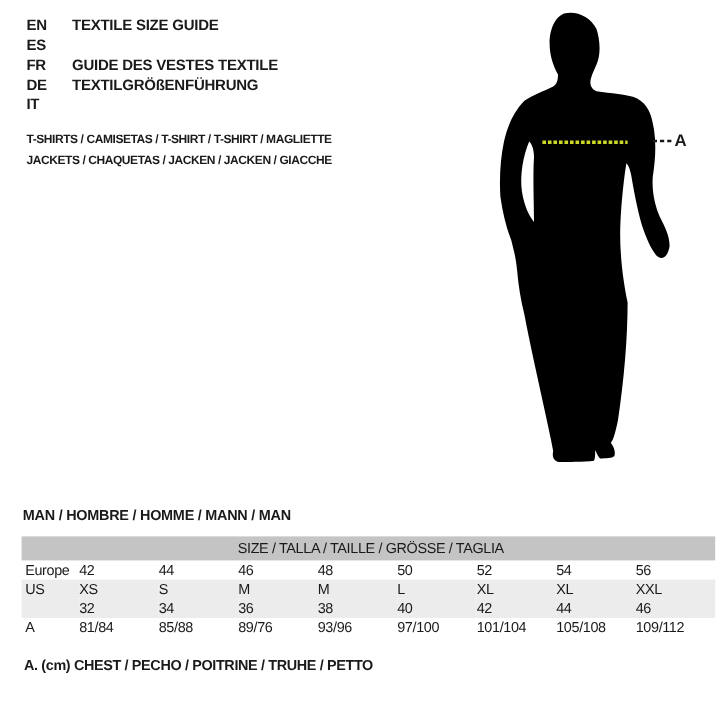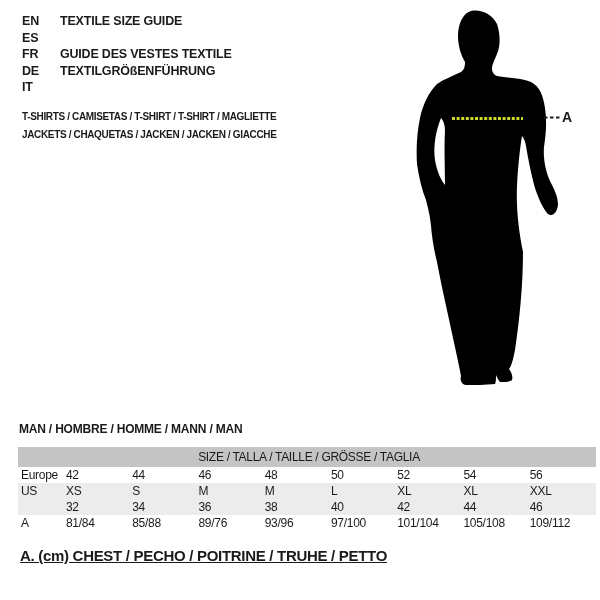--- a/index.html
+++ b/index.html
@@ -27,22 +27,22 @@
     letter-spacing:-0.2px;white-space:nowrap;}
   
   .size-table{position:absolute;left:18px;top:447px;width:578px;border-collapse:collapse;
     table-layout:fixed;font-size:12px;letter-spacing:-0.3px;}
   .size-table th{background:var(--table-header-bg,#c4c4c4);font-weight:normal;text-align:center;
     height:20px;line-height:16px;padding:0 0 0 4px;}
   .size-table td{height:16px;line-height:16px;padding:0;}
   .size-table td.lbl{text-align:left;padding-left:3px;}
   .size-table tr.shaded td{background:var(--table-row-shaded-bg,#ececec);}
   
-  .footnote{position:absolute;left:20px;top:547px;font-weight:bold;font-size:15px;
-    letter-spacing:-0.3px;white-space:nowrap;text-decoration:underline;}
+  .footnote{position:absolute;left:20px;top:547px;font-weight:bold;font-size:12px;
+    letter-spacing:-0.3px;white-space:nowrap;}
 </style>
 </head>
 <body>
 
 <div class="canvas">
 
   <div class="lang-list">
     <div class="lang-row">
       <span class="lang-code">EN</span>
       <span class="lang-label">TEXTILE SIZE GUIDE</span>

